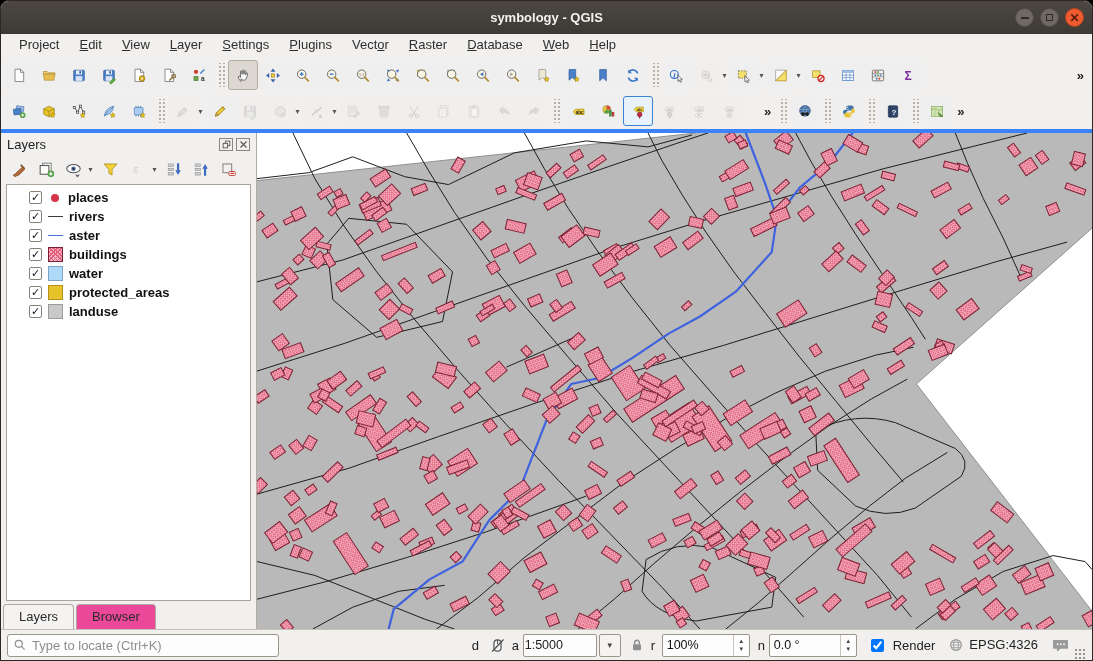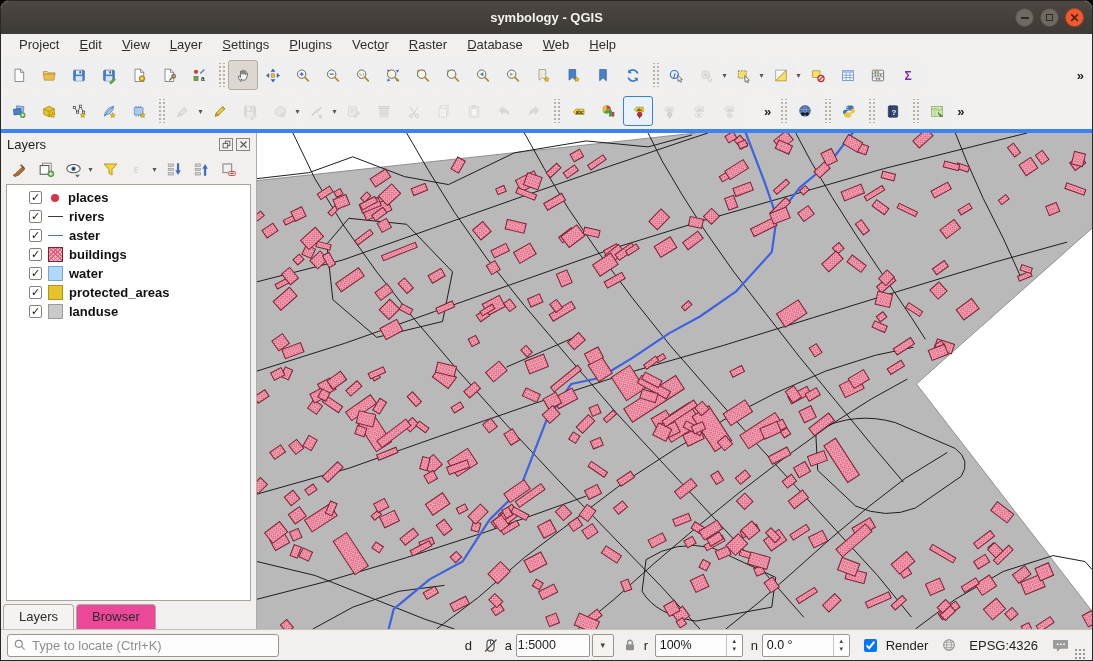--- a/index.html
+++ b/index.html
@@ -66,21 +66,21 @@
   .coordbox{width:128px;}
   .coordbox input{text-align:center;}
   .scalebox{width:74px;padding:0 1px;font-size:12.5px;}
   .combobtn{width:22px;height:23px;border:1px solid #9b958c;border-radius:2px;margin-left:2px;background:#f6f4f1;display:flex;align-items:center;justify-content:center;font-size:9px;color:#444;flex:0 0 auto;}
   .spin{width:88px;}
   .spinarrows{width:16px;height:100%;border-left:1px solid #c9c3ba;display:flex;flex-direction:column;align-items:center;justify-content:center;font-size:7px;color:#444;flex:0 0 auto;}
   .spinarrows span{line-height:1.1;}
   .sicon{flex:0 0 auto;display:flex;align-items:center;justify-content:center;}
   .sicon svg{display:block;}
   .rendergrp{display:flex;align-items:center;gap:6px;flex:0 0 auto;}
-  .crsgrp{display:flex;align-items:center;gap:12px;flex:0 0 auto;}
+  .crsgrp{display:flex;gap:5px;flex:0 0 auto;}
   .grip{width:12px;height:12px;align-self:flex-end;margin-left:4px;background-image:radial-gradient(#9a948b 1px,transparent 1.2px);background-size:4px 4px;flex:0 0 auto;}
   .gap6{width:6px;flex:0 0 6px;} .gap8{width:8px;flex:0 0 8px;} .gap10{width:10px;flex:0 0 10px;} .gap13{width:13px;flex:0 0 13px;}
 </style>
 </head>
 <body>
 
 <div class="window">
 
   <div class="titlebar">
     <div class="title">symbology - QGIS</div>

